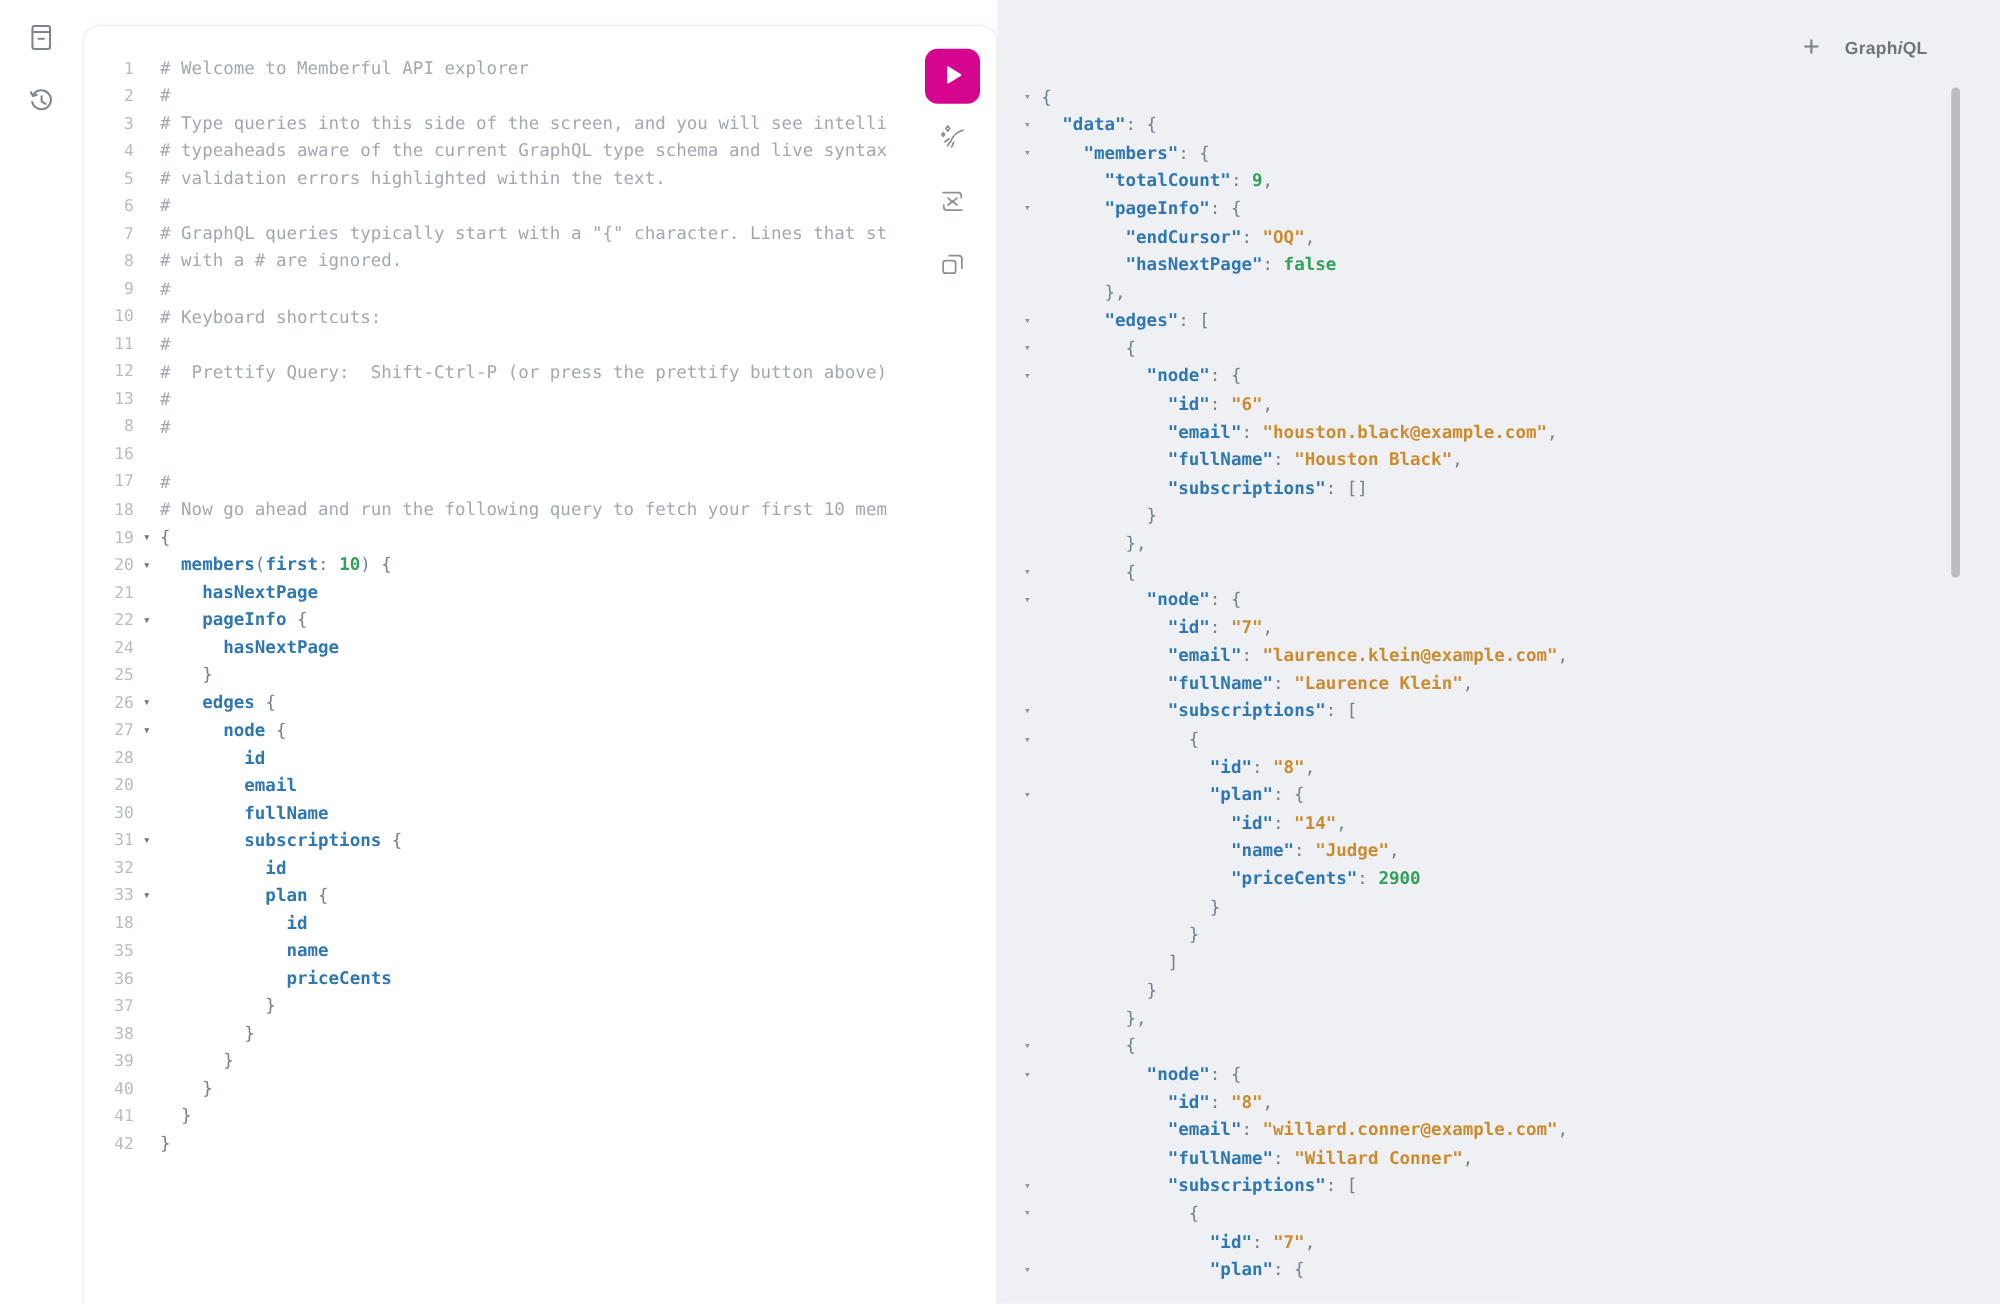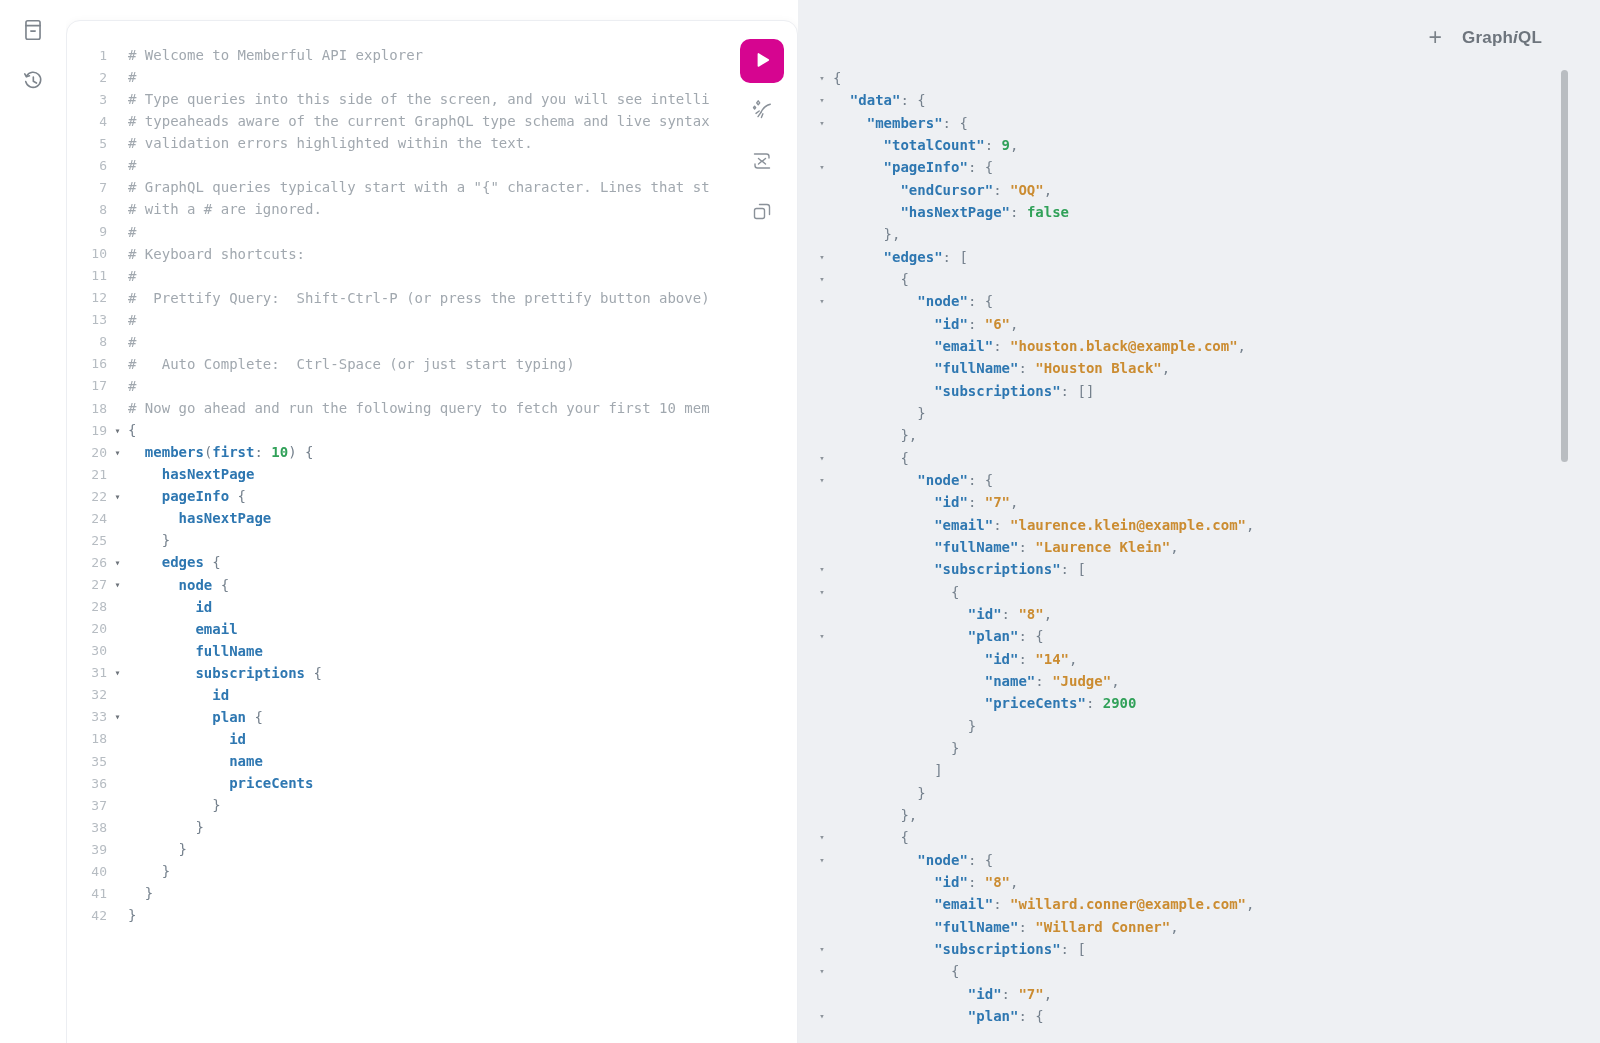--- a/index.html
+++ b/index.html
@@ -53,21 +53,21 @@
   .icon-btn { background:none; border:none; padding:0; width:26px; height:26px; cursor:pointer;
     display:flex; align-items:center; justify-content:center; }
   .icon-btn svg { width:24px; height:24px; stroke:#8a9199; fill:none; stroke-width:1.4; stroke-linecap:round; stroke-linejoin:round; }
   .mt15{margin-top:15px;} .mt25{margin-top:25px;} .mt24{margin-top:24px;}
 
   
   .response-pane { position:absolute; left:798px; top:0; width:802px; height:1043px; background:#eef0f3; }
   .session-header { position:absolute; top:26px; right:58px; display:flex; align-items:center; gap:20px; }
   .add-tab { background:none; border:none; padding:0; cursor:pointer;
     font-size:23px; font-weight:400; color:#7a8188; line-height:1; }
-  .logo { font-size:17px; font-weight:700; color:#6e757d; letter-spacing:.2px; text-decoration:none; cursor:pointer; }
+  .logo { font-size:14px; font-weight:700; color:#6e757d; letter-spacing:.2px; text-decoration:none; cursor:pointer; }
   .logo .iit { font-style:italic; }
 
   #response-lines { position:absolute; top:67px; left:0; right:40px;
     font-family:"DejaVu Sans Mono","Liberation Mono",monospace; font-size:14px; }
   .rs-row { display:flex; height:22.33px; align-items:center; white-space:pre; padding-left:13px; }
   .rs-row .fold { display:inline-block; width:22px; text-align:center; font-size:9px; color:#8d949b; flex:none; }
 
   .scroll-thumb { position:absolute; left:763px; top:70px; width:7px; height:392px;
     border-radius:4px; background:#b9bdc1; cursor:pointer; }
 </style>
@@ -104,21 +104,21 @@
       <div class="ed-row"><span class="ln">5</span><span class="fold"></span><span class="code"><span class="tk tk-c"># validation errors highlighted within the text.</span></span></div>
       <div class="ed-row"><span class="ln">6</span><span class="fold"></span><span class="code"><span class="tk tk-c">#</span></span></div>
       <div class="ed-row"><span class="ln">7</span><span class="fold"></span><span class="code"><span class="tk tk-c"># GraphQL queries typically start with a "{" character. Lines that st</span></span></div>
       <div class="ed-row"><span class="ln">8</span><span class="fold"></span><span class="code"><span class="tk tk-c"># with a # are ignored.</span></span></div>
       <div class="ed-row"><span class="ln">9</span><span class="fold"></span><span class="code"><span class="tk tk-c">#</span></span></div>
       <div class="ed-row"><span class="ln">10</span><span class="fold"></span><span class="code"><span class="tk tk-c"># Keyboard shortcuts:</span></span></div>
       <div class="ed-row"><span class="ln">11</span><span class="fold"></span><span class="code"><span class="tk tk-c">#</span></span></div>
       <div class="ed-row"><span class="ln">12</span><span class="fold"></span><span class="code"><span class="tk tk-c">#  Prettify Query:  Shift-Ctrl-P (or press the prettify button above)</span></span></div>
       <div class="ed-row"><span class="ln">13</span><span class="fold"></span><span class="code"><span class="tk tk-c">#</span></span></div>
       <div class="ed-row"><span class="ln">8</span><span class="fold"></span><span class="code"><span class="tk tk-c">#</span></span></div>
-      <div class="ed-row"><span class="ln">16</span><span class="fold"></span><span class="code"><span class="tk tk-c">#   Auto Complete:  Ctrl-Space (or just start typing)</span></span></div>
+      <div class="ed-row"><span class="ln">16</span><span class="fold"></span></div>
       <div class="ed-row"><span class="ln">17</span><span class="fold"></span><span class="code"><span class="tk tk-c">#</span></span></div>
       <div class="ed-row"><span class="ln">18</span><span class="fold"></span><span class="code"><span class="tk tk-c"># Now go ahead and run the following query to fetch your first 10 mem</span></span></div>
       <div class="ed-row"><span class="ln">19</span><span class="fold">▾</span><span class="code"><span class="tk tk-p">{</span></span></div>
       <div class="ed-row"><span class="ln">20</span><span class="fold">▾</span><span class="code"><span class="tk tk-w">  </span><span class="tk tk-f">members</span><span class="tk tk-p">(</span><span class="tk tk-a">first</span><span class="tk tk-p">: </span><span class="tk tk-n">10</span><span class="tk tk-p">) {</span></span></div>
       <div class="ed-row"><span class="ln">21</span><span class="fold"></span><span class="code"><span class="tk tk-w">    </span><span class="tk tk-f">hasNextPage</span></span></div>
       <div class="ed-row"><span class="ln">22</span><span class="fold">▾</span><span class="code"><span class="tk tk-w">    </span><span class="tk tk-f">pageInfo</span><span class="tk tk-p"> {</span></span></div>
       <div class="ed-row"><span class="ln">24</span><span class="fold"></span><span class="code"><span class="tk tk-w">      </span><span class="tk tk-f">hasNextPage</span></span></div>
       <div class="ed-row"><span class="ln">25</span><span class="fold"></span><span class="code"><span class="tk tk-w">    </span><span class="tk tk-p">}</span></span></div>
       <div class="ed-row"><span class="ln">26</span><span class="fold">▾</span><span class="code"><span class="tk tk-w">    </span><span class="tk tk-f">edges</span><span class="tk tk-p"> {</span></span></div>
       <div class="ed-row"><span class="ln">27</span><span class="fold">▾</span><span class="code"><span class="tk tk-w">      </span><span class="tk tk-f">node</span><span class="tk tk-p"> {</span></span></div>

